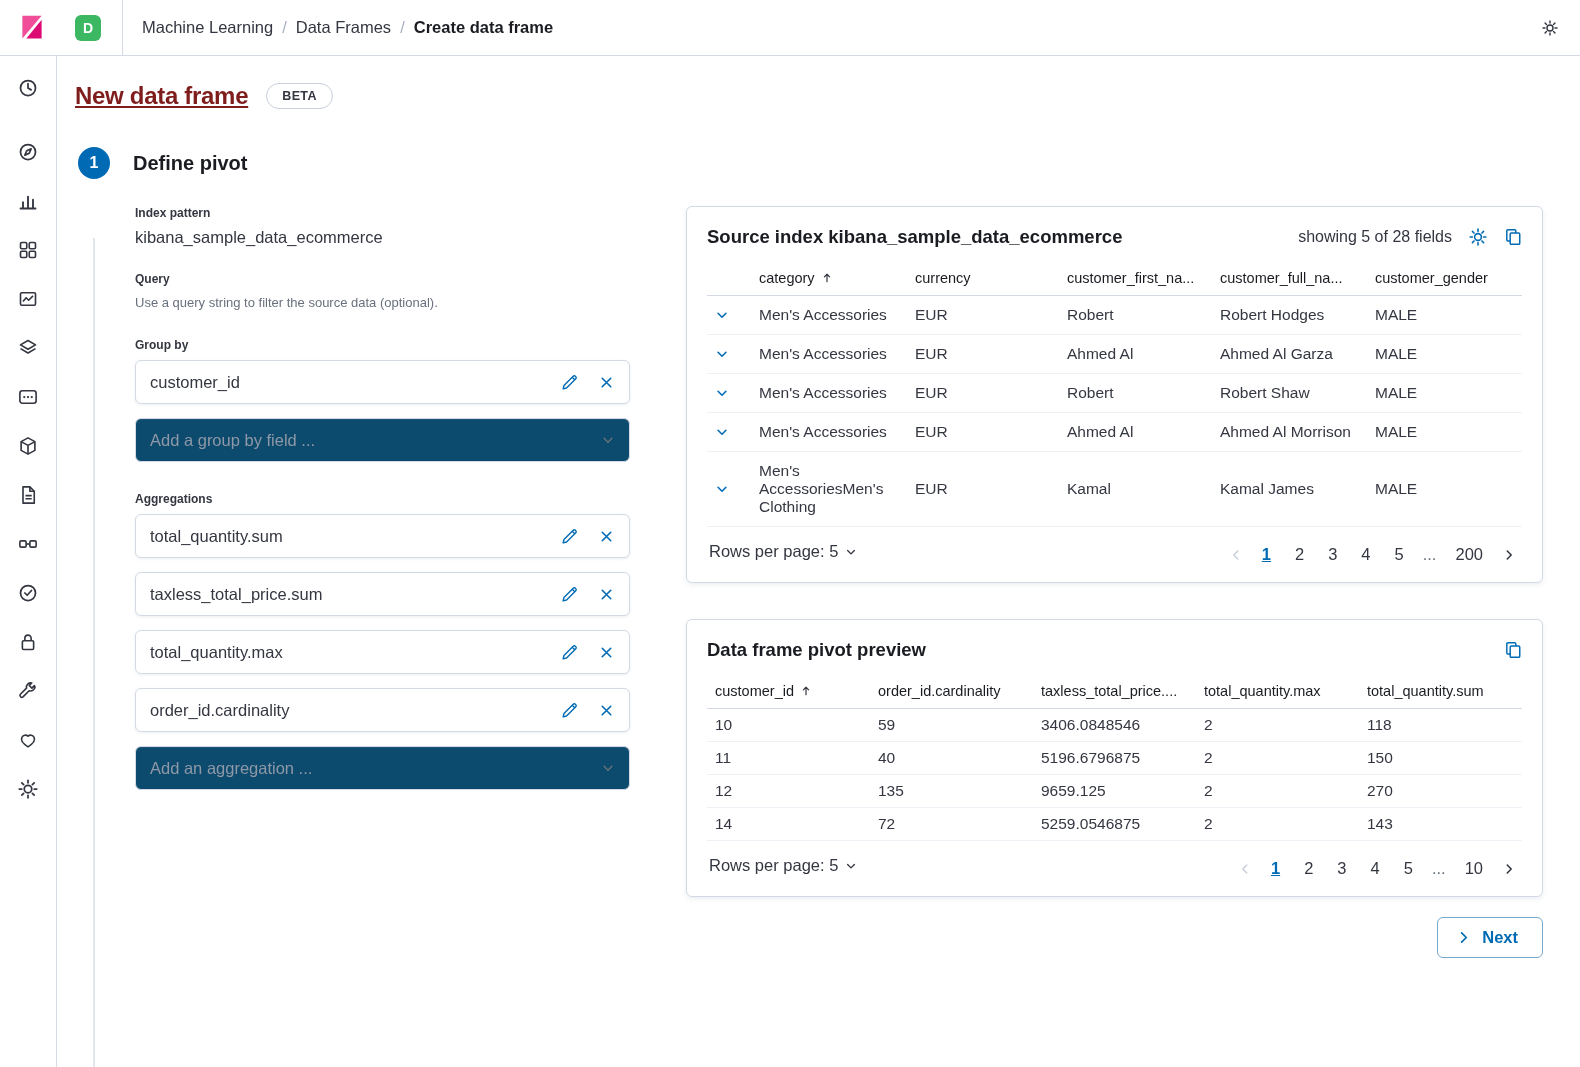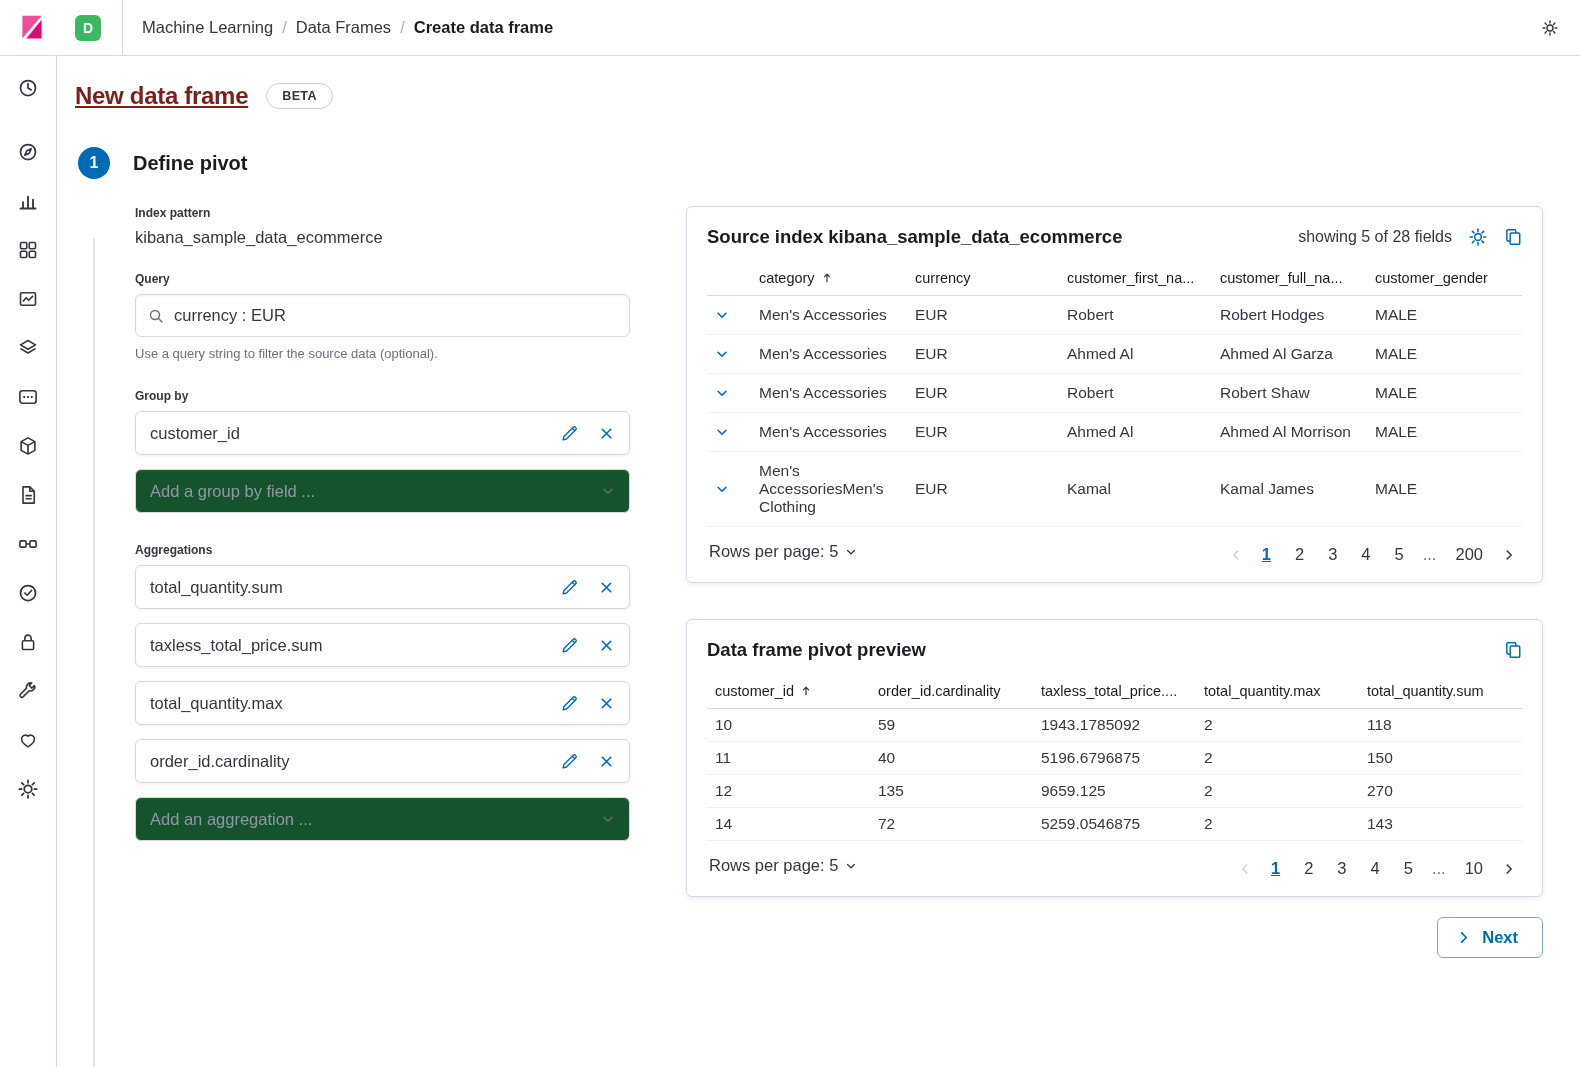--- a/index.html
+++ b/index.html
@@ -52,21 +52,21 @@
                       align-items:center; padding:0 12px; gap:10px; box-shadow:inset 0 1px 2px rgba(152,162,179,.15); }
   .query-input-wrap svg { color:#69707D; flex:none; }
   .query-input { border:none; outline:none; font-size:16.5px; color:#343741; flex:1; font-family:inherit; background:transparent; }
   .help-text { font-size:13px; color:#69707D; margin:9px 0 28px; }
   .item-box { height:44px; border:1px solid #D3DAE6; border-radius:6px; background:#fff; display:flex; align-items:center;
               justify-content:space-between; padding:0 14px; font-size:16.5px; margin-bottom:14px;
               box-shadow:0 1px 3px rgba(152,162,179,.18); }
   .item-actions { display:flex; align-items:center; gap:20px; }
   .icon-btn { color:#006BB4; cursor:pointer; display:flex; align-items:center; }
   .icon-btn svg { width:17px; height:17px; }
-  .select-box { height:44px; border:1px solid #D3DAE6; border-radius:6px; background:#14532d; display:flex; align-items:center;
+  .select-box { height:44px; border:1px solid #D3DAE6; border-radius:6px; background:#0c4a6e; display:flex; align-items:center;
                 justify-content:space-between; padding:0 14px; font-size:16.5px; color:#8E98A6; cursor:pointer;
                 box-shadow:inset 0 1px 2px rgba(152,162,179,.12); margin-bottom:30px; }
   .select-box .chev { color:#69707D; display:flex; }
 
   
   .panel { border:1px solid #D3DAE6; border-radius:6px; background:#fff; box-shadow:0 2px 5px rgba(152,162,179,.18);
            padding:19px 20px 15px; }
   .panel + .panel { margin-top:36px; }
   .panel-head { display:flex; align-items:center; }
   .panel-title { font-size:18.5px; font-weight:700; color:#1A1C21; }
@@ -258,27 +258,20 @@
       </div>
 
       <div class="content-row">
 
         <div class="form-col">
 
           <div class="field-label">Index pattern</div>
           <div class="index-pattern-value">kibana_sample_data_ecommerce</div>
 
           <div class="field-label">Query</div>
-          <div class="query-input-wrap">
-            <svg class="sv16" viewBox="0 0 16 16" fill="none" stroke="currentColor" stroke-width="1.4" stroke-linecap="round">
-                <circle cx="7" cy="7" r="4.5"></circle>
-                <path d="M10.5 10.5L14 14"></path>
-              </svg>
-            <input class="query-input" type="text" value="currency : EUR" style="">
-          </div>
           <div class="help-text">Use a query string to filter the source data (optional).</div>
 
           <div class="field-label">Group by</div>
           <div class="item-box">
             <span>customer_id</span>
             <span class="item-actions">
               <span class="icon-btn">
                 <svg viewBox="0 0 16 16" fill="none" stroke="currentColor" stroke-width="1.3" stroke-linejoin="round">
                     <path d="M2 14l.8-3.2 8.7-8.7a1.4 1.4 0 0 1 2 0l.4.4a1.4 1.4 0 0 1 0 2l-8.7 8.7L2 14z"></path>
                     <path d="M10.5 3L13 5.5"></path>
@@ -606,21 +599,21 @@
                       <span class="th-inner">
                         <span>total_quantity.sum</span>
                       </span>
                     </th>
                 </tr>
               </thead>
               <tbody>
                 <tr>
                   <td>10</td>
                   <td>59</td>
-                  <td>1943.1785092</td>
+                  <td>3406.0848546</td>
                   <td>2</td>
                   <td>118</td>
                 </tr>
                 <tr>
                   <td>11</td>
                   <td>40</td>
                   <td>5196.6796875</td>
                   <td>2</td>
                   <td>150</td>
                 </tr>

